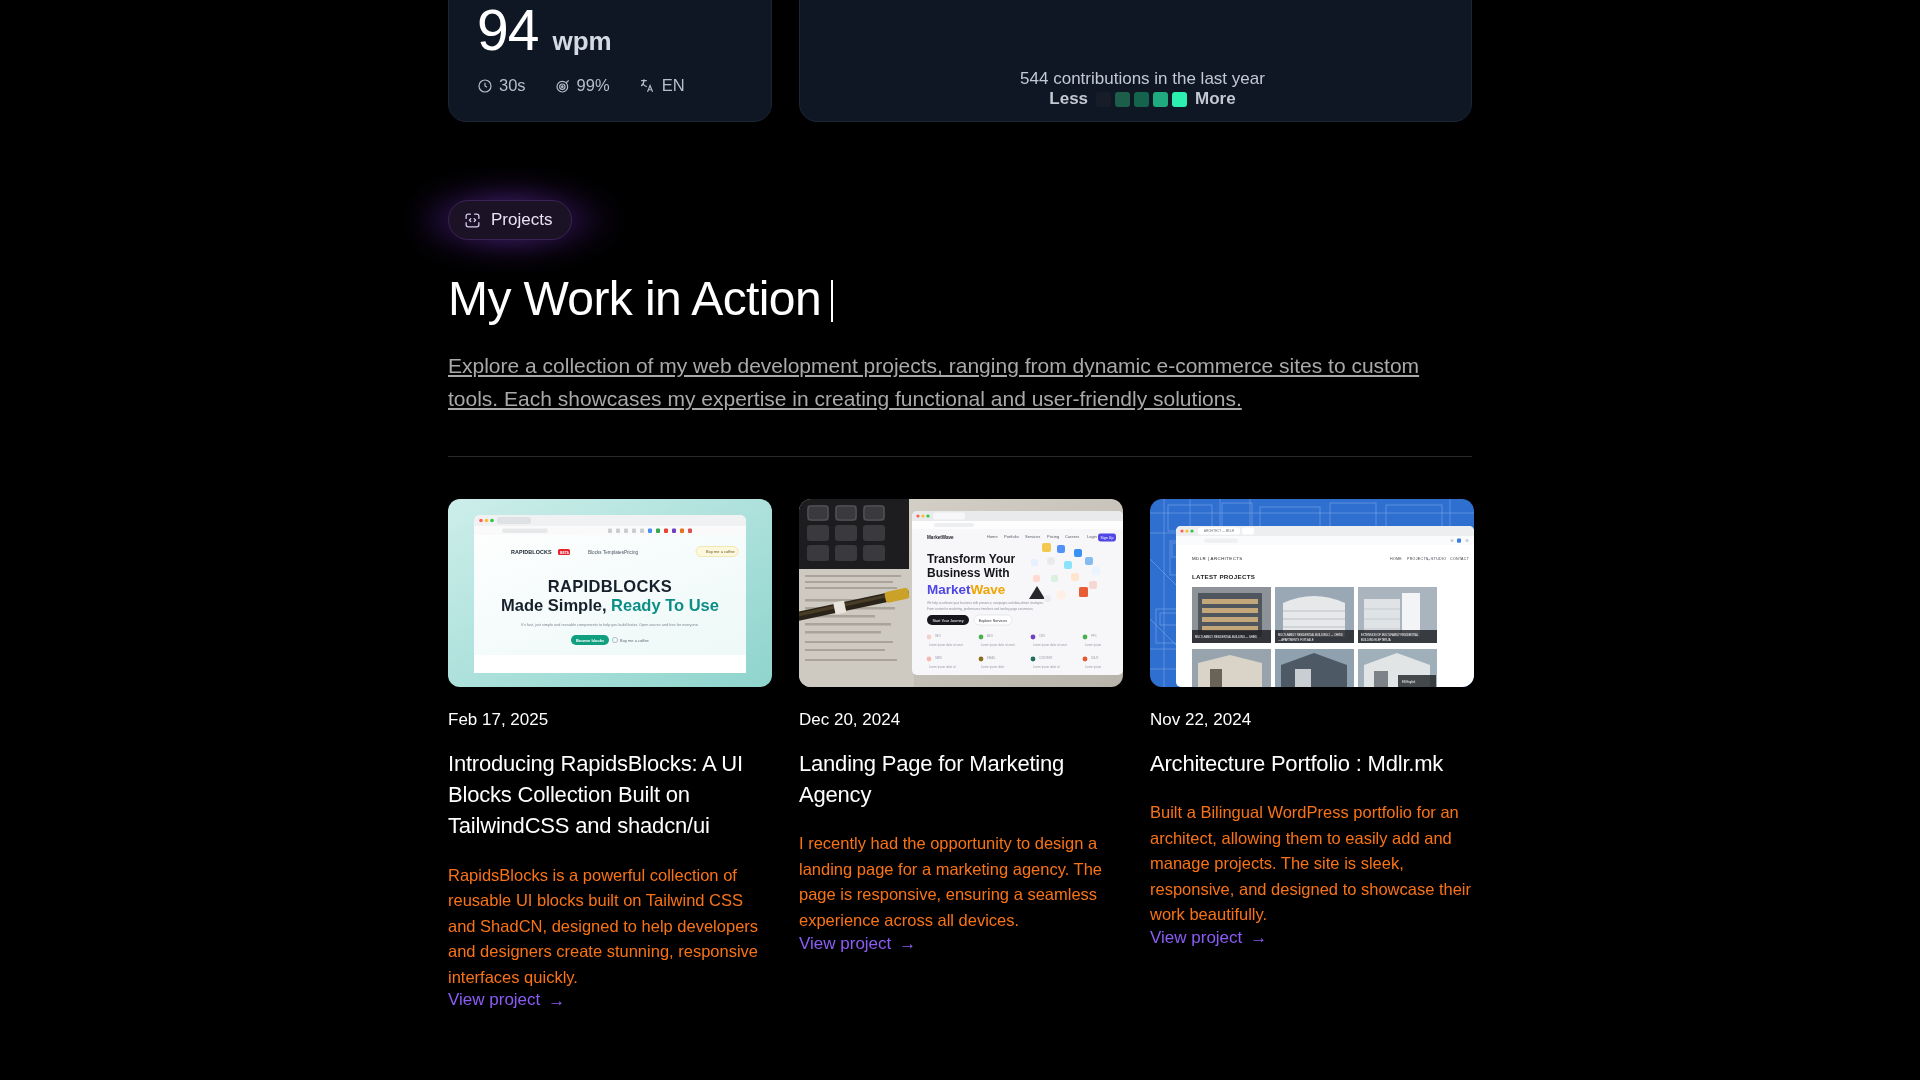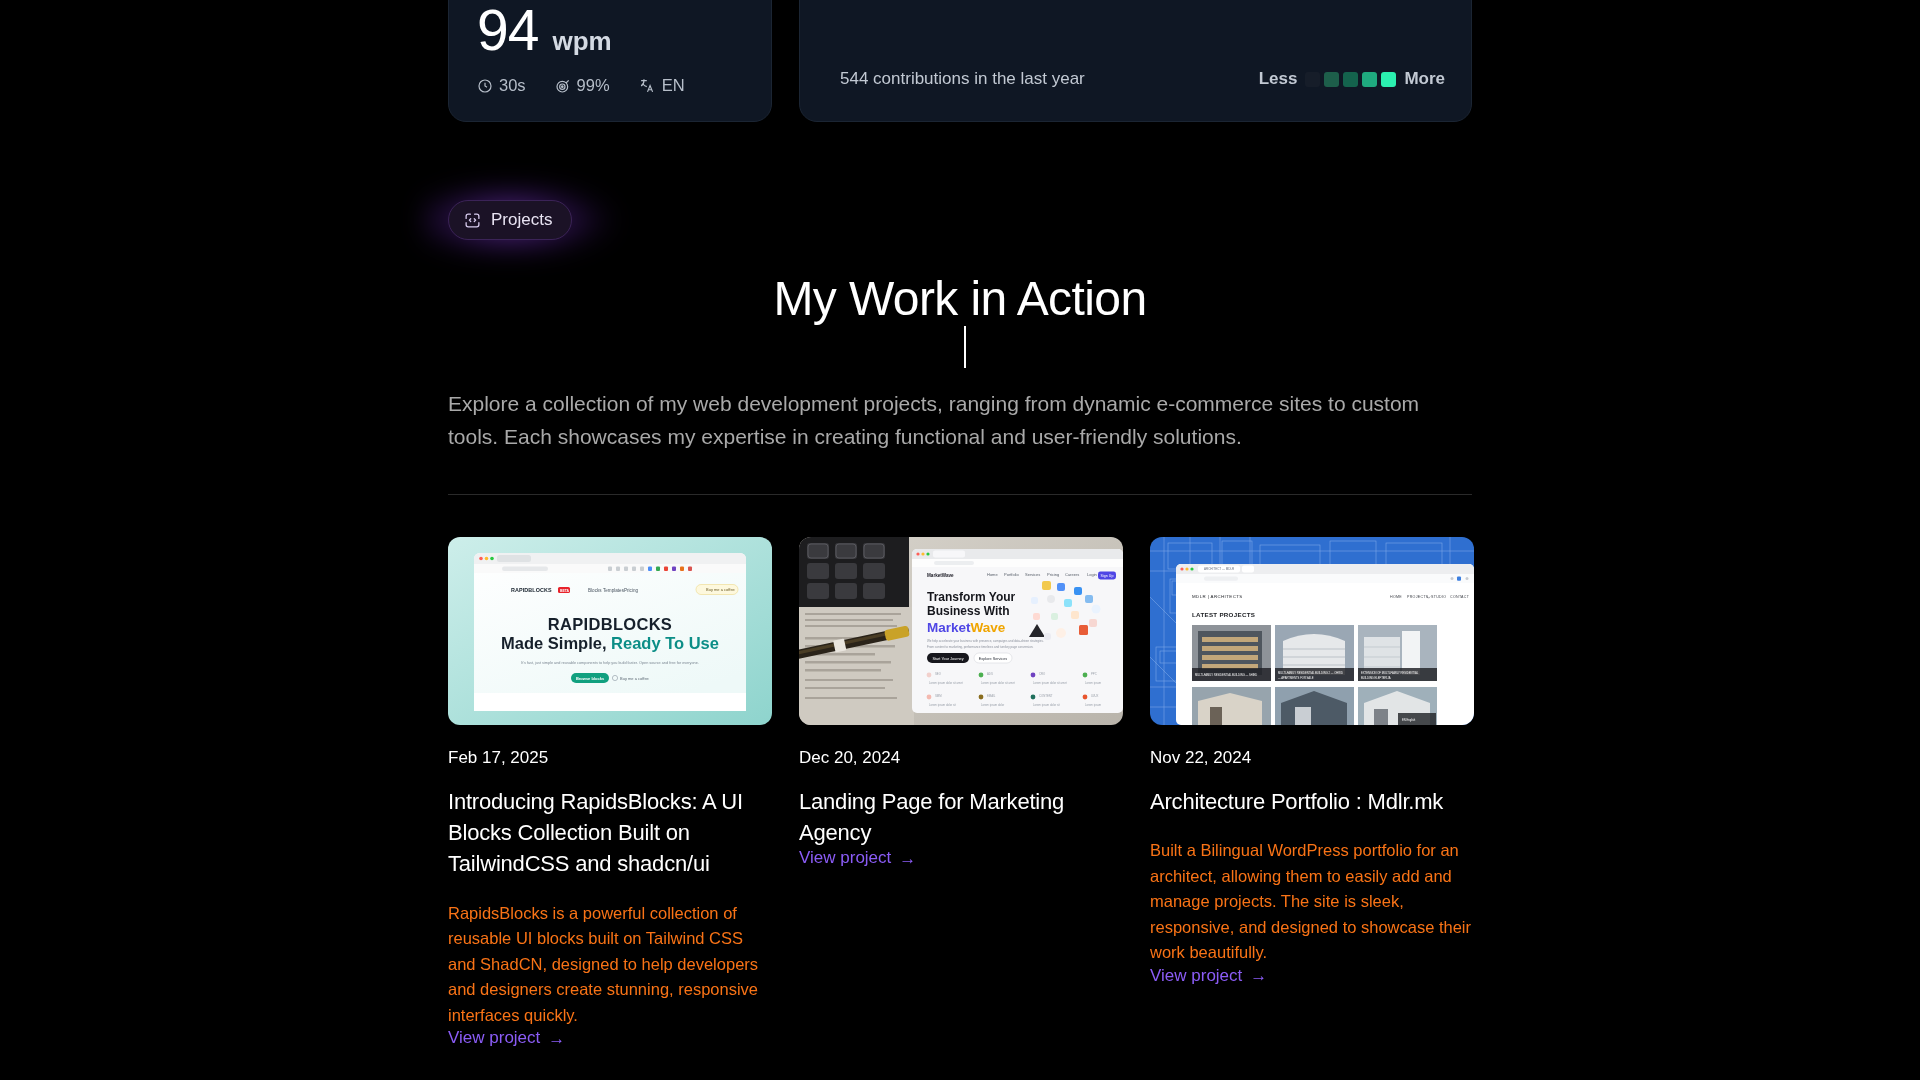--- a/index.html
+++ b/index.html
@@ -40,22 +40,22 @@
     display:flex; align-items:center; gap:10px;
     margin-top:17px; color:#b6bec9; font-size:16.5px;
   }
   .meta-item{ display:flex; align-items:center; gap:6px; }
   .meta-item svg{ display:block; }
   .meta-sep{ width:9px; }
 
   
   .contrib-inner{ position:absolute; inset:0; padding:14px 22px 0 40px; }
   .contrib-footer{
-    position:absolute; left:40px; right:26px; bottom:32px;
-    display:flex; align-items:center; justify-content:space-between;
+    position:absolute; left:40px; right:26px; bottom:12px;
+    display:flex; align-items:center; justify-content:space-between;flex-direction:column;
   }
   .contrib-count{ color:#c2c9d3; font-size:17px; }
   .legend{ display:flex; align-items:center; gap:8px; color:#c2c9d3; font-size:17px;font-weight:bold; }
   .legend-swatches{ display:flex; gap:4px; }
   .legend-swatches span{ width:15px; height:15px; border-radius:3px; display:block; }
 
   
   .section{ position:absolute; left:448px; top:200px; width:1024px; }
 
   .badge-wrap{ position:relative; display:inline-block; }
@@ -72,31 +72,31 @@
     background:#1b1226;
     border:1px solid #3b2357;
     color:#e8e3f2; font-size:17px;
   }
   .badge svg{ display:block; }
 
   .title{
     margin-top:31px;
     font-size:48px; font-weight:400; color:#ffffff;
     letter-spacing:-.6px; line-height:1.15;
-    display:flex; align-items:center;flex-direction:column;
+    display:flex; align-items:center;
   }
   .caret{
     display:inline-block; width:2px; height:42px;
     background:#ffffff; margin-left:10px; margin-bottom:-4px;
   }
 
   .lede{
     margin-top:24px;
     width:1020px;
-    font-size:21px; line-height:1.54; color:#a9a9a9; font-weight:400;
+    font-size:21px; line-height:1.54; color:#a9a9a9; font-weight:400;text-decoration:underline;
   }
 
   .divider{
     margin-top:41px;
     height:1px; width:1024px;
     background:#2a2a2a;
   }
 
   .cards{
     margin-top:42px;
@@ -412,20 +412,21 @@
                 <text x="240" y="160">CONTENT</text>
               <text x="234" y="169">Lorem ipsum dolor sit</text>
               <circle cx="286" cy="160" r="2.4" fill="#e8552e"></circle>
                 <text x="292" y="160">UI/UX</text>
               <text x="286" y="169">Lorem ipsum</text>
             </g>
           </svg>
         </div>
         <div class="card-date">Dec 20, 2024</div>
         <h2 class="card-title">Landing Page for Marketing Agency</h2>
+        <p class="card-desc">I recently had the opportunity to design a landing page for a marketing agency. The page is responsive, ensuring a seamless experience across all devices.</p>
         <a class="view" href="#">
           <span>View project</span>
           <span class="arrow">→</span>
         </a>
       </article>
 
       <article class="card">
         <div class="thumb">
           <svg viewBox="0 0 324 188" preserveAspectRatio="none">
             <rect width="324" height="188" fill="#2f6fd0"></rect>

